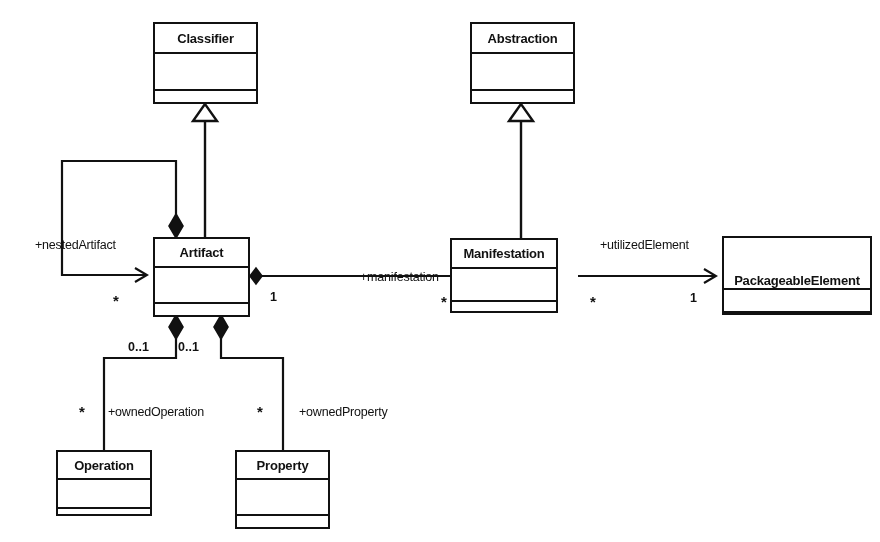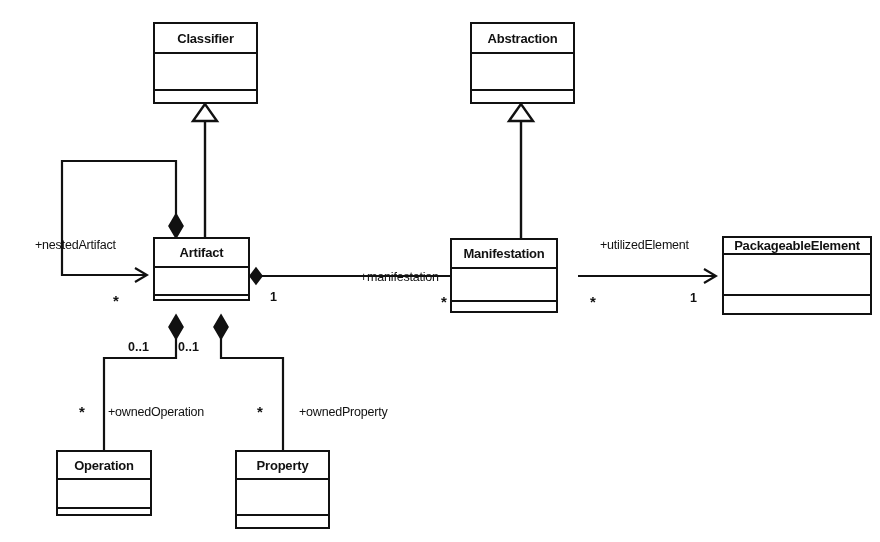--- a/index.html
+++ b/index.html
@@ -127,34 +127,34 @@
     <div class="uml-compartment divided" style="height:25px;"></div>
     <div class="uml-compartment"></div>
   </div>
 
   <div class="uml-class-box" style="left:470px; top:22px; width:105px; height:82px;">
     <div class="uml-class-name" style="height:30px;">Abstraction</div>
     <div class="uml-compartment divided" style="height:25px;"></div>
     <div class="uml-compartment"></div>
   </div>
 
-  <div class="uml-class-box" style="left:153px; top:237px; width:97px; height:64px;">
+  <div class="uml-class-box" style="left:153px; top:237px; width:97px; height:80px;">
     <div class="uml-class-name" style="height:29px;">Artifact</div>
     <div class="uml-compartment divided" style="height:24px;"></div>
     <div class="uml-compartment"></div>
   </div>
 
   <div class="uml-class-box" style="left:450px; top:238px; width:108px; height:75px;">
     <div class="uml-class-name" style="height:29px;">Manifestation</div>
     <div class="uml-compartment divided" style="height:24px;"></div>
     <div class="uml-compartment"></div>
   </div>
 
   <div class="uml-class-box" style="left:722px; top:236px; width:150px; height:79px;">
-    <div class="uml-class-name" style="height:17px;">PackageableElement</div>
+    <div class="uml-class-name" style="height:17px;margin-top:35px;">PackageableElement</div>
     <div class="uml-compartment divided" style="height:24px;"></div>
     <div class="uml-compartment"></div>
   </div>
 
   <div class="uml-class-box" style="left:56px; top:450px; width:96px; height:66px;">
     <div class="uml-class-name" style="height:28px;">Operation</div>
     <div class="uml-compartment divided" style="height:24px;"></div>
     <div class="uml-compartment"></div>
   </div>
 

